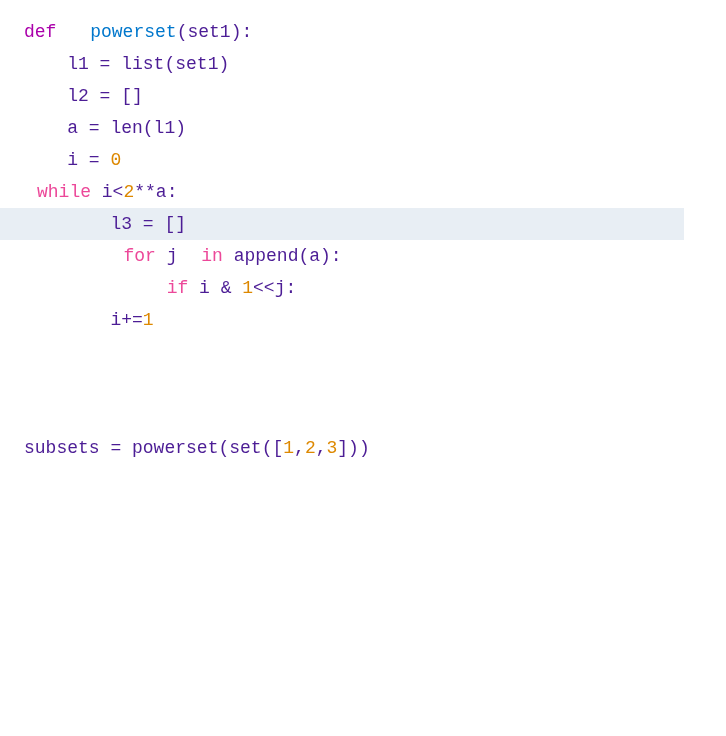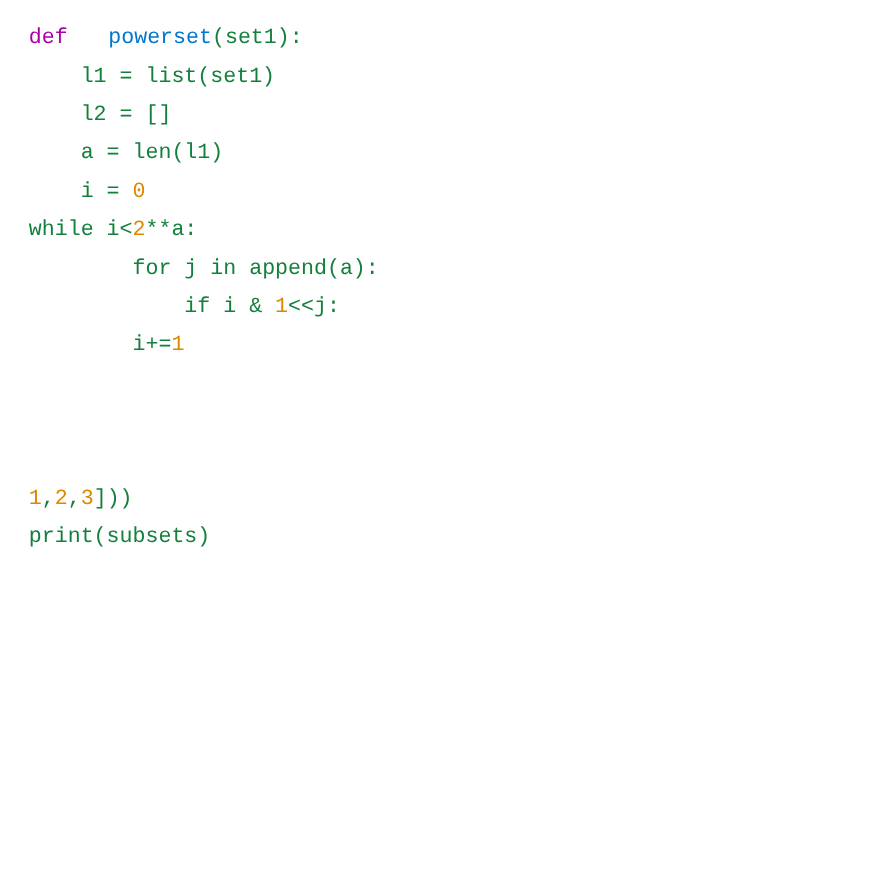--- a/index.html
+++ b/index.html
@@ -37,35 +37,35 @@
       background-color: #e8eef4;
     }
 
     .blank-line {
       min-height: 32px;
     }
 
     
     .kw-def { color: #aa00aa; }       
     .fn-name { color: #0077cc; margin-left: 23px; }      
-    .kw-purple { color: #15803d; }    
+    .kw-purple { color: #ec4899; margin-left: 13px; }    
     .num { color: #dd8800; }          
-    .plain { color: #15803d; }
+    .plain { color: #4c1d95; }
   </style>
 </head>
 <body>
 
 <div class="code-container">
 <div class="code-line"><span class="kw-def">def </span><span class="fn-name">powerset</span><span class="plain">(set1):</span></div>
     <div class="code-line"><span class="plain">    l1 = list(set1)</span></div>
     <div class="code-line"><span class="plain">    l2 = []</span></div>
     <div class="code-line"><span class="plain">    a = len(l1)</span></div>
     <div class="code-line"><span class="plain">    i = </span><span class="num">0</span></div>
     <div class="code-line"><span class="kw-purple">while</span><span class="plain"> i&lt;</span><span class="num">2</span><span class="plain">**a:</span></div>
+    <div class="code-line highlighted"><span class="plain">        l3 = []</span></div>
     <div class="code-line"><span class="plain">        </span><span class="kw-purple">for</span><span class="plain"> j </span><span class="kw-purple">in</span><span class="plain"> append(a):</span></div>
     <div class="code-line"><span class="plain">            </span><span class="kw-purple">if</span><span class="plain"> i &amp; </span><span class="num">1</span><span class="plain">&lt;&lt;j:</span></div>
     <div class="code-line"><span class="plain">        i+=</span><span class="num">1</span></div>
     <div class="code-line blank-line">&nbsp;</div>
     <div class="code-line blank-line">&nbsp;</div>
     <div class="code-line blank-line">&nbsp;</div>
-    <div class="code-line"><span class="num">1</span><span class="plain">,</span><span class="num">2</span><span class="plain">,</span><span class="num">3</span><span class="plain">]))</span></div>
-    <div class="code-line"><span class="plain">print(subsets)</span></div>
+    <div class="code-line"><span class="plain">subsets = powerset(set([</span><span class="num">1</span><span class="plain">,</span><span class="num">2</span><span class="plain">,</span><span class="num">3</span><span class="plain">]))</span></div>
   </div>
 
 </body></html>

